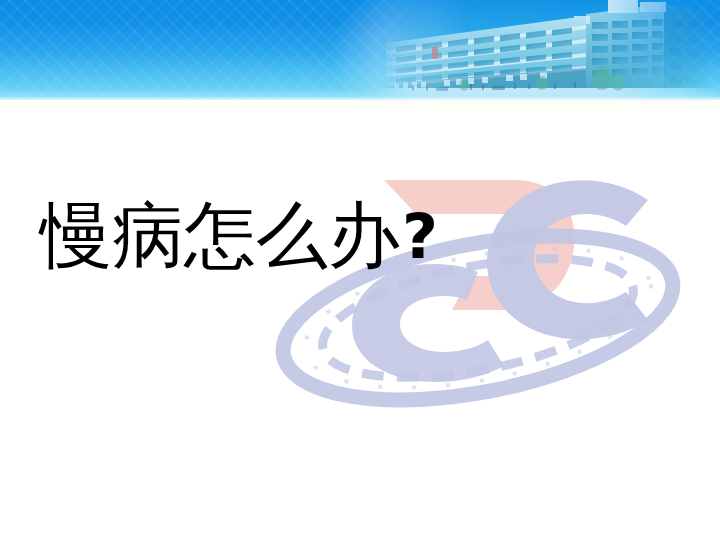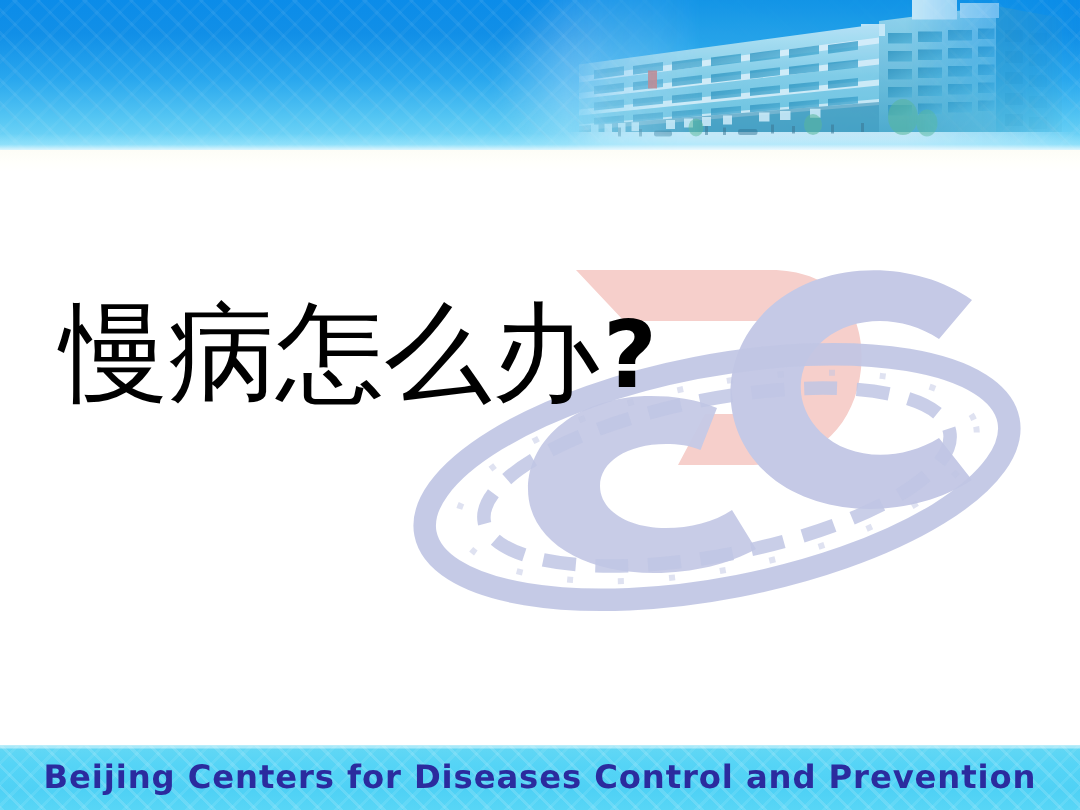--- a/index.html
+++ b/index.html
@@ -347,19 +347,14 @@
         <ellipse cx="222" cy="150" rx="158" ry="52" transform="rotate(-11 222 150)" stroke-width="9" stroke-dasharray="22 13" opacity=".85"></ellipse>
         <ellipse cx="222" cy="150" rx="176" ry="62" transform="rotate(-11 222 150)" stroke-width="4" stroke-dasharray="4 30" opacity=".5"></ellipse>
       </g>
     </svg>
   </div>
 
   <div class="title">
     <span>慢病怎么办</span><span class="qmark">?</span>
   </div>
 
-  <div class="footer-bar">
-    <div class="footer-texture"></div>
-    <div class="footer-topline"></div>
-    <div class="footer-text">Beijing Centers for Diseases Control and Prevention</div>
-  </div>
 
 </div>
 
 </body></html>

